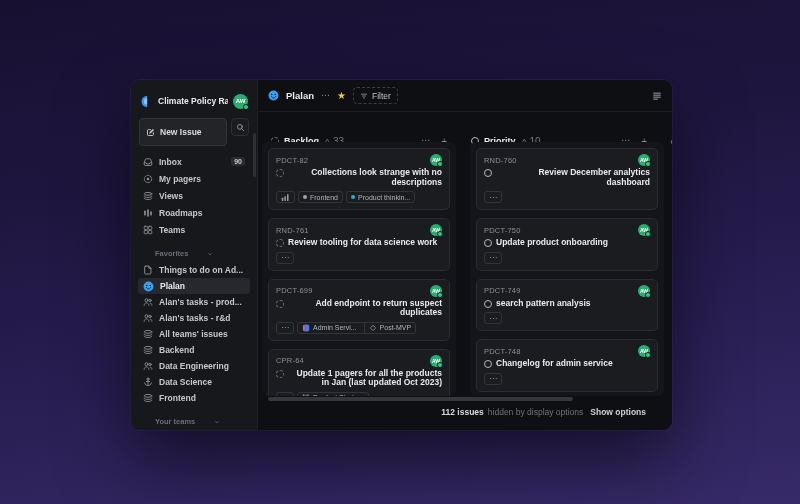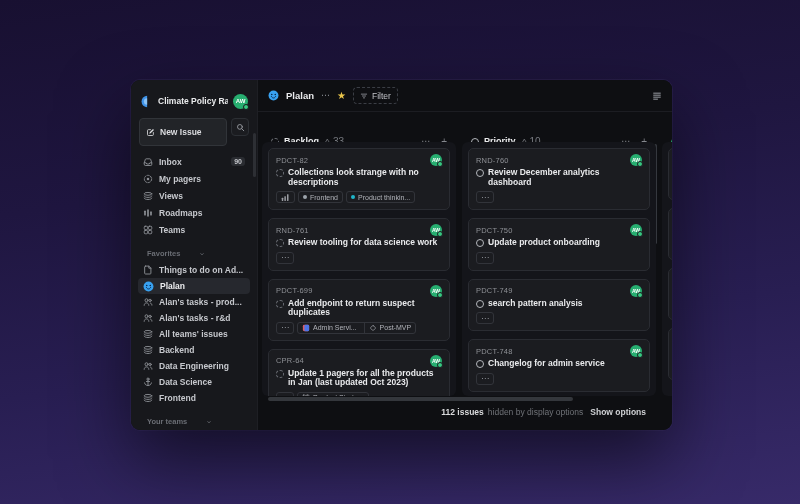--- a/index.html
+++ b/index.html
@@ -33,21 +33,21 @@
     font-size:8.5px; font-weight:700; color:#dcdde0; cursor:pointer;}
   .btn-search{width:18px; height:18px; display:flex; align-items:center; justify-content:center;
     background:#1b1c20; border:1px solid #2c2f34; border-radius:4px; color:#9a9da3; cursor:pointer;}
   .side-item{display:flex; align-items:center; gap:6px; height:17px; padding:0 5px;
     border-radius:4px; color:#c6c8cd; font-size:8.5px; font-weight:600; cursor:pointer; white-space:nowrap;}
   .side-item .icon{color:#8d9096;}
   .side-item.selected{background:#26282e; color:#ebecee;}
   .fav .side-item{height:16px;}
   .count-badge{margin-left:auto; background:#2a2c31; color:#c6c8cd; font-size:7px; font-weight:600;
     padding:1px 3px; border-radius:3px; line-height:1;}
-  .section-label{display:flex; align-items:center; gap:19px; padding:0 5px; margin:11px 4px 4px;
+  .section-label{display:flex; align-items:center; gap:19px; padding:0 5px; margin:11px 12px 4px;
     font-size:7.5px; font-weight:600; color:#6a6d74; cursor:pointer;}
   .teamsec .side-item{font-weight:700; color:#e4e5e8;flex-direction:column;}
   .help-circ{width:13px; height:13px; border-radius:50%; border:1px solid #3a3d43; color:#9a9da3;
     font-size:7px; font-weight:700; display:inline-flex; align-items:center; justify-content:center;
     background:#1b1c20; flex:none; cursor:pointer;}
   .side-scroll{position:absolute; right:1px; top:53px; width:3px; height:44px;
     background:#2d2f34; border-radius:2px;}
   .chev{color:#6a6d74; display:inline-flex;}
   
   .main{flex:1; min-width:0; display:flex; flex-direction:column; background:#0e0f12;}
@@ -56,27 +56,27 @@
   .view-title{font-size:9.5px; font-weight:700; color:#e9eaec;}
   .dots{color:#85888e; font-size:9px; cursor:pointer; line-height:1;}
   .star{color:#e9c54b; font-size:10px; line-height:1; cursor:pointer;}
   .btn-filter{height:17px; display:flex; align-items:center; gap:4px; padding:0 6px;
     border:1px dashed #3b3e45; border-radius:4px; font-size:8.5px; color:#c0c2c7; cursor:pointer;}
   .btn-filter .icon{color:#8d9096;}
   .spacer{flex:1;}
   .icon-btn{color:#9a9da3; cursor:pointer; display:inline-flex;}
   
   .col-headers{height:30px; flex:none; display:flex; gap:6px; padding:0 4px; align-items:center;}
-  .col-header{width:194px; flex:none; display:flex; align-items:center; gap:5px; padding:0 9px;margin-top:28px;}
+  .col-header{width:194px; flex:none; display:flex; align-items:flex-start; gap:5px; padding:0 9px;margin-top:28px;}
   .col-name{font-size:9px; font-weight:700; color:#e9eaec;}
   .col-count{display:flex; align-items:center; gap:2px; font-size:10px; color:#787b81;}
   .col-header .dots,.col-header .plus{font-size:9px; color:#85888e; cursor:pointer;}
   .col-header .plus{margin-left:6px; font-size:10px;}
   
-  .board{flex:none; height:254px; display:flex; gap:6px; padding:0 4px; position:relative; overflow:hidden;}
+  .board{flex:none; height:254px; display:flex; gap:14px; padding:0 4px; position:relative; overflow:hidden;text-align:right;}
   .column{width:194px; flex:none; background:#14151a; border-radius:6px; padding:6px; overflow:hidden;
     display:flex; flex-direction:column; gap:8px; position:relative;}
   .card{background:#1b1c20; border:1px solid #2a2c32; border-radius:5px; padding:5px 7px 6px;
     flex:none; cursor:pointer;}
   .card-top{display:flex; justify-content:space-between; align-items:center; height:12px;}
   .card-id{font-size:7.5px; color:#8e9095; letter-spacing:.2px;}
   .title-row{display:flex; gap:4px; margin-top:2px; align-items:flex-start;}
   .status-circle{width:8px; height:8px; border-radius:50%; flex:none; margin-top:1px; cursor:pointer;}
   .st-backlog{border:1px dashed #6a6d73;}
   .st-todo{border:1.5px solid #b4b7bc;}

